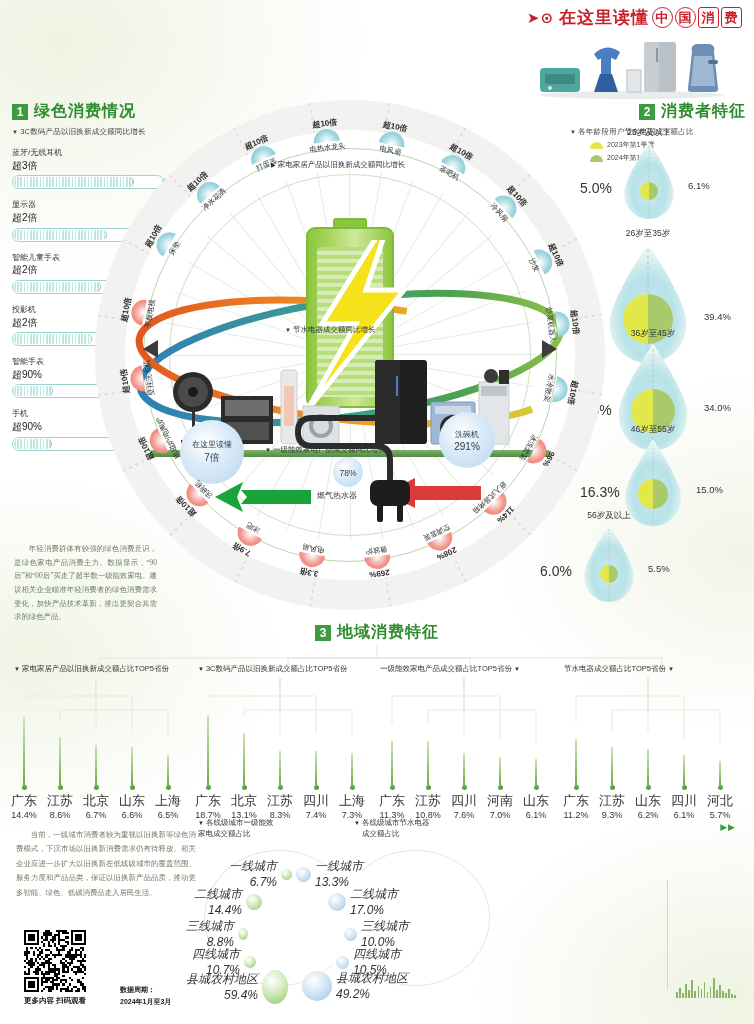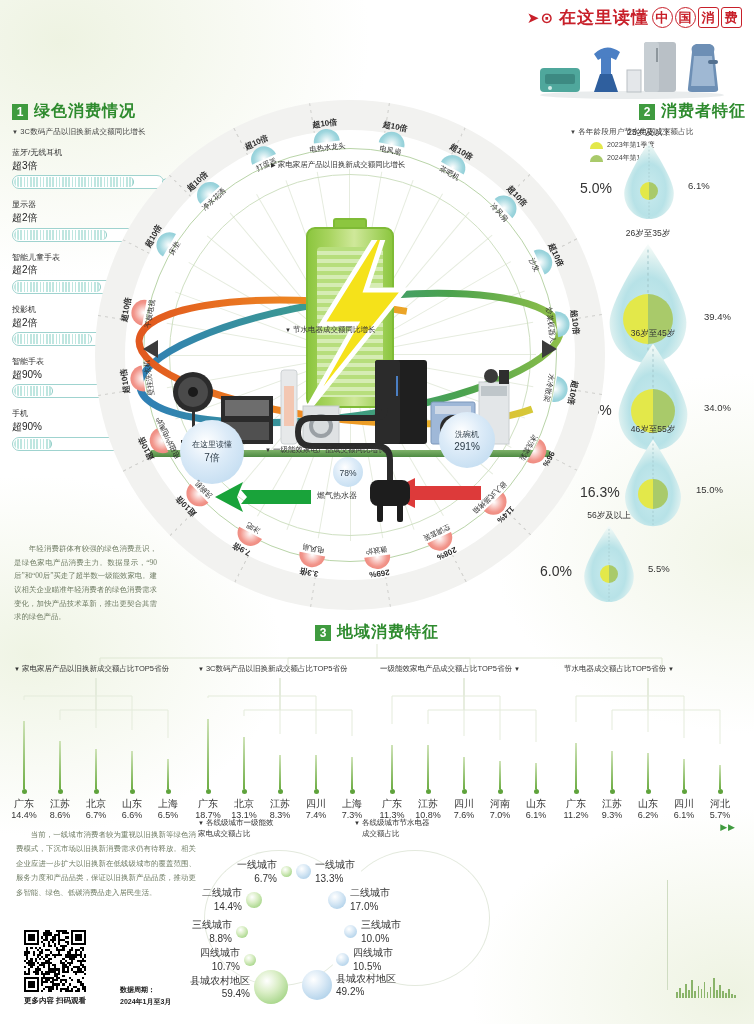--- a/index.html
+++ b/index.html
@@ -133,36 +133,36 @@
   .inline-note .caret { font-size:6px; margin-right:2px; }
 
   
   #sec3 { position:absolute; left:0; top:622px; width:754px; height:200px; }
   #sec3-head { position:absolute; left:50%; transform:translateX(-50%); top:0; }
   .grp-label { position:absolute; font-size:7.5px; color:#333; white-space:nowrap; top:42px; }
   .grp-label .caret { font-size:6px; margin:0 2px; }
   .prov { position:absolute; bottom:0; width:46px; text-align:center; }
   .prov-stem { width:1.6px; margin:0 auto 0; background:linear-gradient(#cfe3b8,#6fae45); }
   .prov-dot { width:5px; height:5px; border-radius:50%; background:#5fa33c; margin:0 auto 3px; }
-  .prov-name { font-size:10px; color:#333; line-height:1.3; }
+  .prov-name { font-size:13px; color:#333; line-height:1.3; }
   .prov-val { font-size:9px; color:#333; line-height:1.3; }
 
   
   #bot-para { position:absolute; left:16px; top:828px; width:180px;
               font-family:"Liberation Serif","DejaVu Serif",serif;
               font-size:7.4px; line-height:1.95; color:#6e7b63; text-align:justify; text-indent:2em; }
   #qr { position:absolute; left:24px; top:930px; width:62px; height:62px; }
   .qr-cap { position:absolute; left:24px; top:996px; font-size:7.5px; color:#222; font-weight:bold; }
   .src-cap { position:absolute; left:120px; top:984px; font-size:7px; color:#222; font-weight:bold; line-height:1.7; }
 
   #tiers { position:absolute; left:186px; top:818px; width:420px; height:180px; }
   .tier-head { position:absolute; font-size:7.5px; color:#333; line-height:1.45; }
   .tier-head .caret { font-size:6px; margin-right:2px; }
   .tier-item { position:absolute; display:flex; align-items:center; gap:4px; }
-  .tier-text { font-size:10px; color:#333; line-height:1.35; text-align:right; white-space:nowrap; }
+  .tier-text { font-size:12px; color:#333; line-height:1.35; text-align:right; white-space:nowrap;font-style:italic; }
   .tier-text.l { text-align:left; }
   .tier-ball { border-radius:50%; }
   .ball-g { background:radial-gradient(circle at 38% 32%, #ffffff 0%, #daeec6 38%, #8cc96a 100%); }
   .ball-b { background:radial-gradient(circle at 38% 32%, #ffffff 0%, #dbeaf6 38%, #9dc6e4 100%); }
   .tier-arc { position:absolute; border:1px solid #e3e9dd; border-radius:50%; }
 
   .micro-bars { position:absolute; right:18px; top:972px; width:60px; height:26px;
                 display:flex; align-items:flex-end; gap:1.5px; }
   .micro-bars i { display:block; width:2px; background:#8ab46a; }
   .v-rule { position:absolute; right:86px; top:880px; width:1px; height:110px; background:#cfdcc2; }

